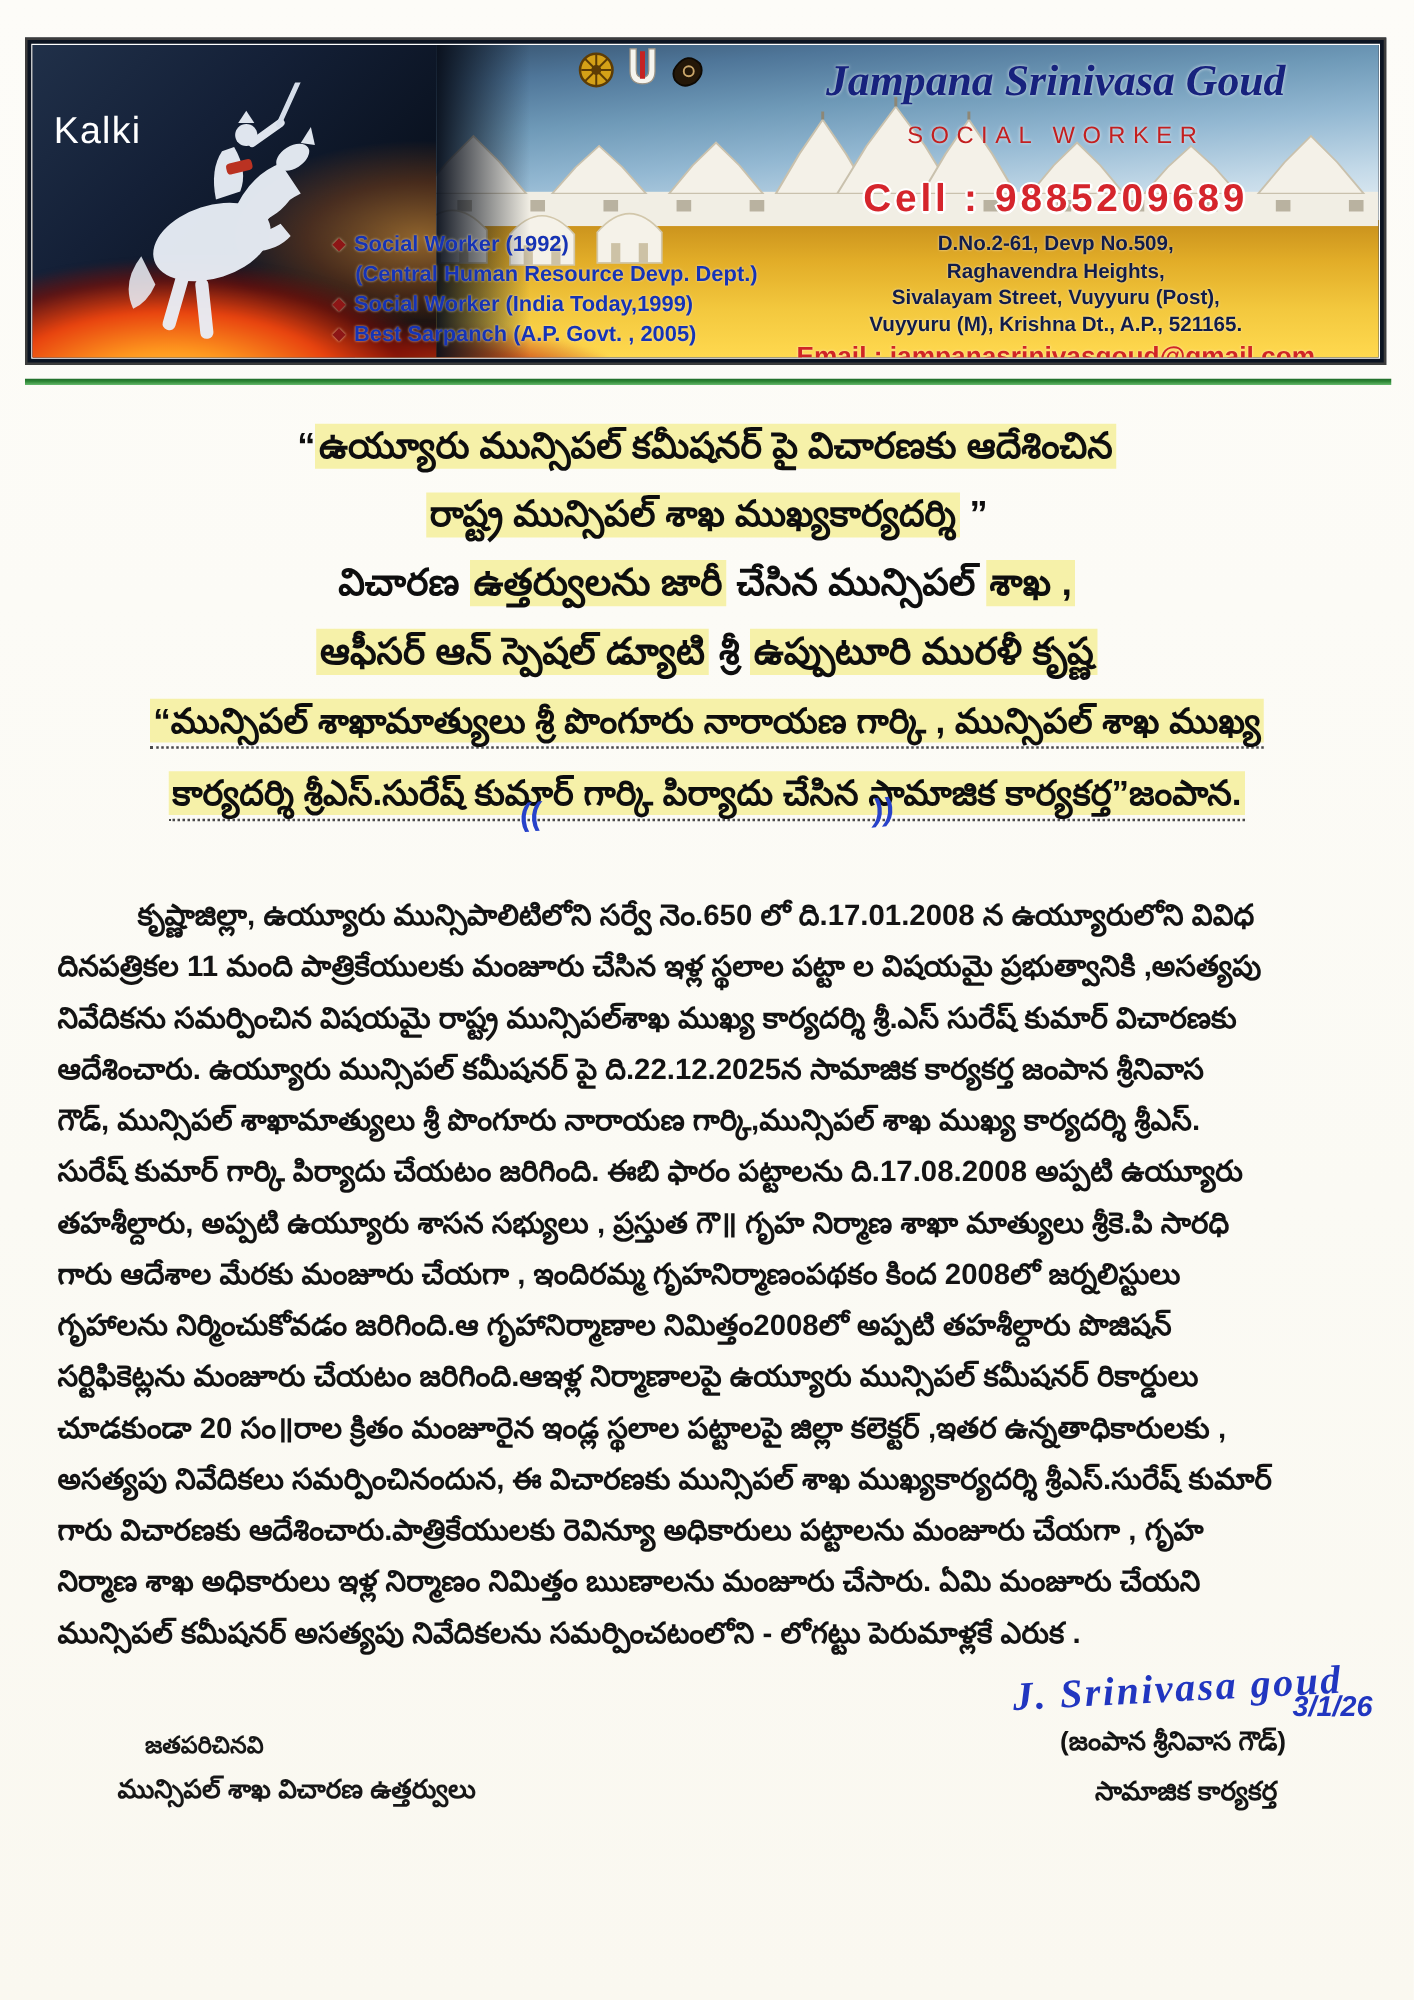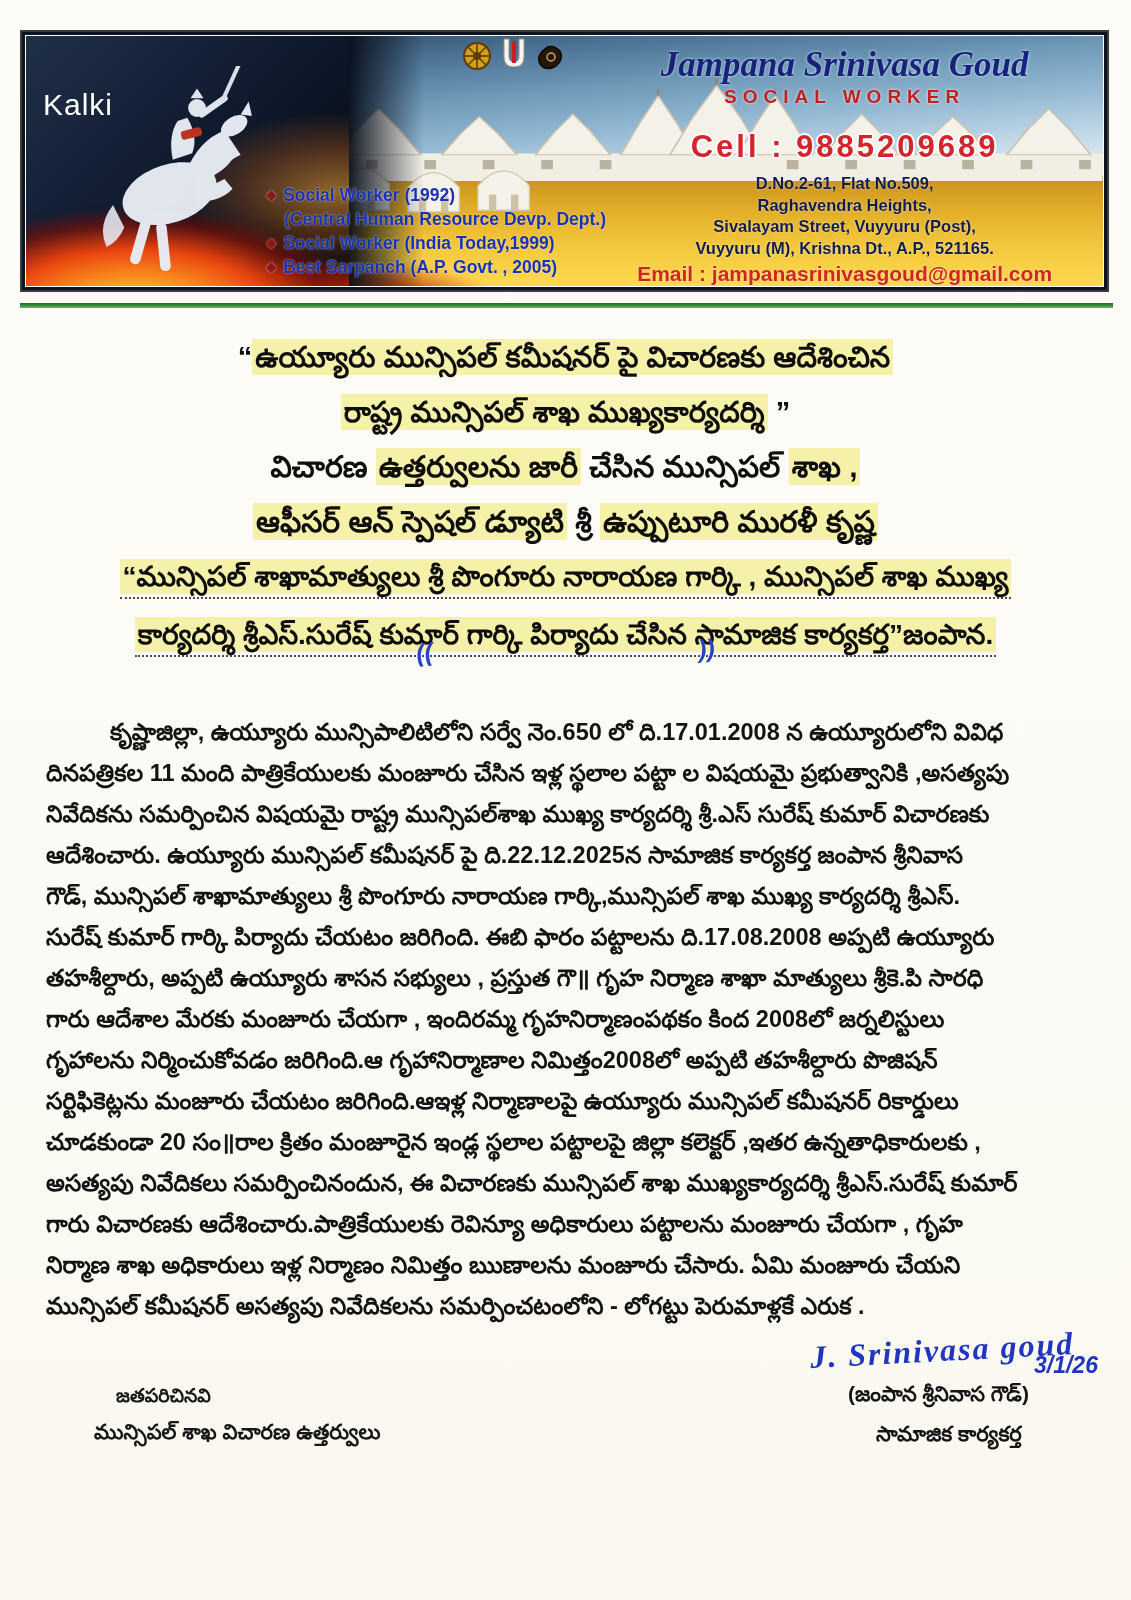--- a/index.html
+++ b/index.html
@@ -35,21 +35,21 @@
      letter-spacing:1px;font-weight:400;}
   .horse{position:absolute;left:14%;top:12%;width:72%;height:84%;z-index:2;opacity:.96;}
 
   .emblems{position:absolute;left:40.5%;top:5px;z-index:4;display:flex;gap:9px;align-items:flex-start;}
   .emblems svg{display:block;}
 
   .lh-right{position:absolute;right:8px;top:9px;width:46.5%;z-index:5;text-align:center;}
   .lh-name{font-family:"Liberation Serif", serif;font-style:italic;font-weight:700;
      font-size:35px;color:#17227d;line-height:40px;white-space:nowrap;
      text-shadow:0 0 3px rgba(255,255,255,.8);}
-  .lh-role{margin-top:1px;color:#c31f1f;font-weight:700;font-size:19px;letter-spacing:6px;
+  .lh-role{margin-top:13px;color:#c31f1f;font-weight:400;font-size:19px;letter-spacing:6px;
      text-shadow:0 0 3px rgba(255,255,255,.8);}
   .lh-cell{margin-top:21px;color:#d5252c;font-weight:800;font-size:31px;letter-spacing:3px;
      text-shadow:-2px 0 0 #fff,2px 0 0 #fff,0 -2px 0 #fff,0 2px 0 #fff,-1px -1px 0 #fff,1px 1px 0 #fff,-1px 1px 0 #fff,1px -1px 0 #fff;}
   .lh-address{margin-top:8px;color:#121c48;font-weight:700;font-size:16.5px;line-height:21.5px;
      text-shadow:0 0 2px rgba(255,255,255,.7);}
   .lh-email{margin-top:3px;color:#d02525;font-weight:700;font-size:21px;
      text-shadow:0 0 2px rgba(255,255,255,.7);}
 
   .achievements{position:absolute;left:22.3%;bottom:7px;z-index:5;text-align:left;
      color:#1633b5;font-weight:700;font-size:17.5px;line-height:24px;
@@ -203,21 +203,21 @@
             <circle cx="15" cy="14" r="4" fill="none" stroke="#caa66a" stroke-width="1.5"></circle>
           </svg>
         </span>
       </div>
 
       <div class="lh-right">
         <div class="lh-name">Jampana Srinivasa Goud</div>
         <div class="lh-role">SOCIAL WORKER</div>
         <div class="lh-cell">Cell : 9885209689</div>
         <div class="lh-address">
-            <div class="addr-line">D.No.2-61, Flat No.509,</div>
+            <div class="addr-line">D.No.2-61, Devp No.509,</div>
             <div class="addr-line">Raghavendra Heights,</div>
             <div class="addr-line">Sivalayam Street, Vuyyuru (Post),</div>
             <div class="addr-line">Vuyyuru (M), Krishna Dt., A.P., 521165.</div>
           </div>
         <div class="lh-email">Email : jampanasrinivasgoud@gmail.com</div>
       </div>
 
       <div class="achievements">
           <div class="ach-line"><span class="bullet">◆</span><span>Social Worker (1992)</span></div>
           <div class="ach-line no-bullet"><span>(Central Human Resource Devp. Dept.)</span></div>

